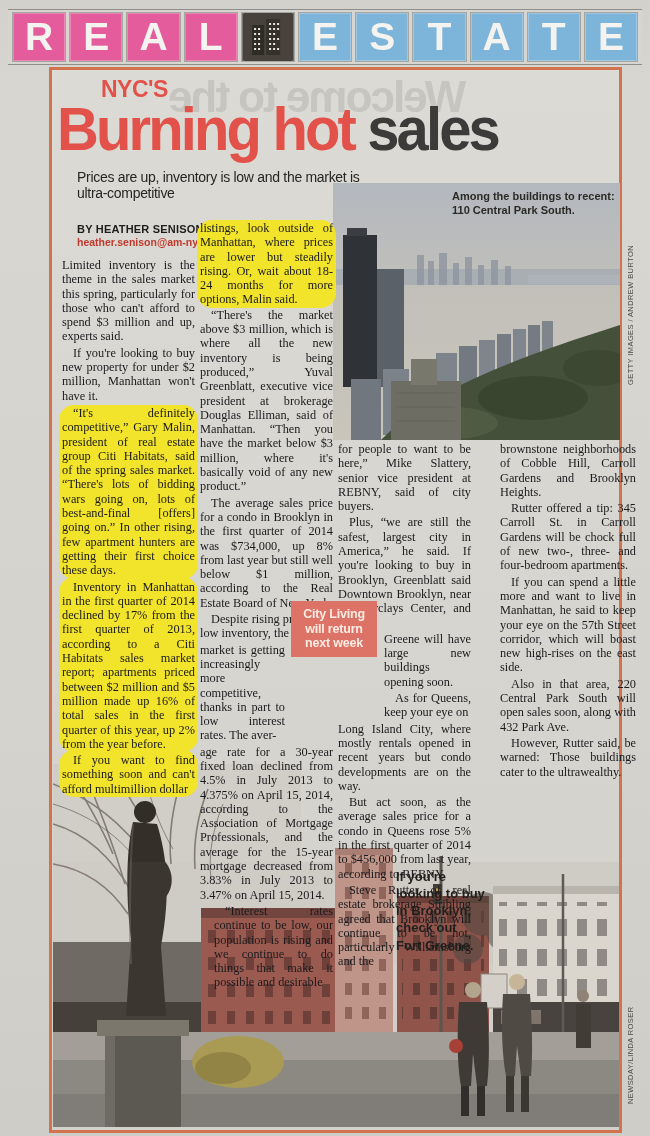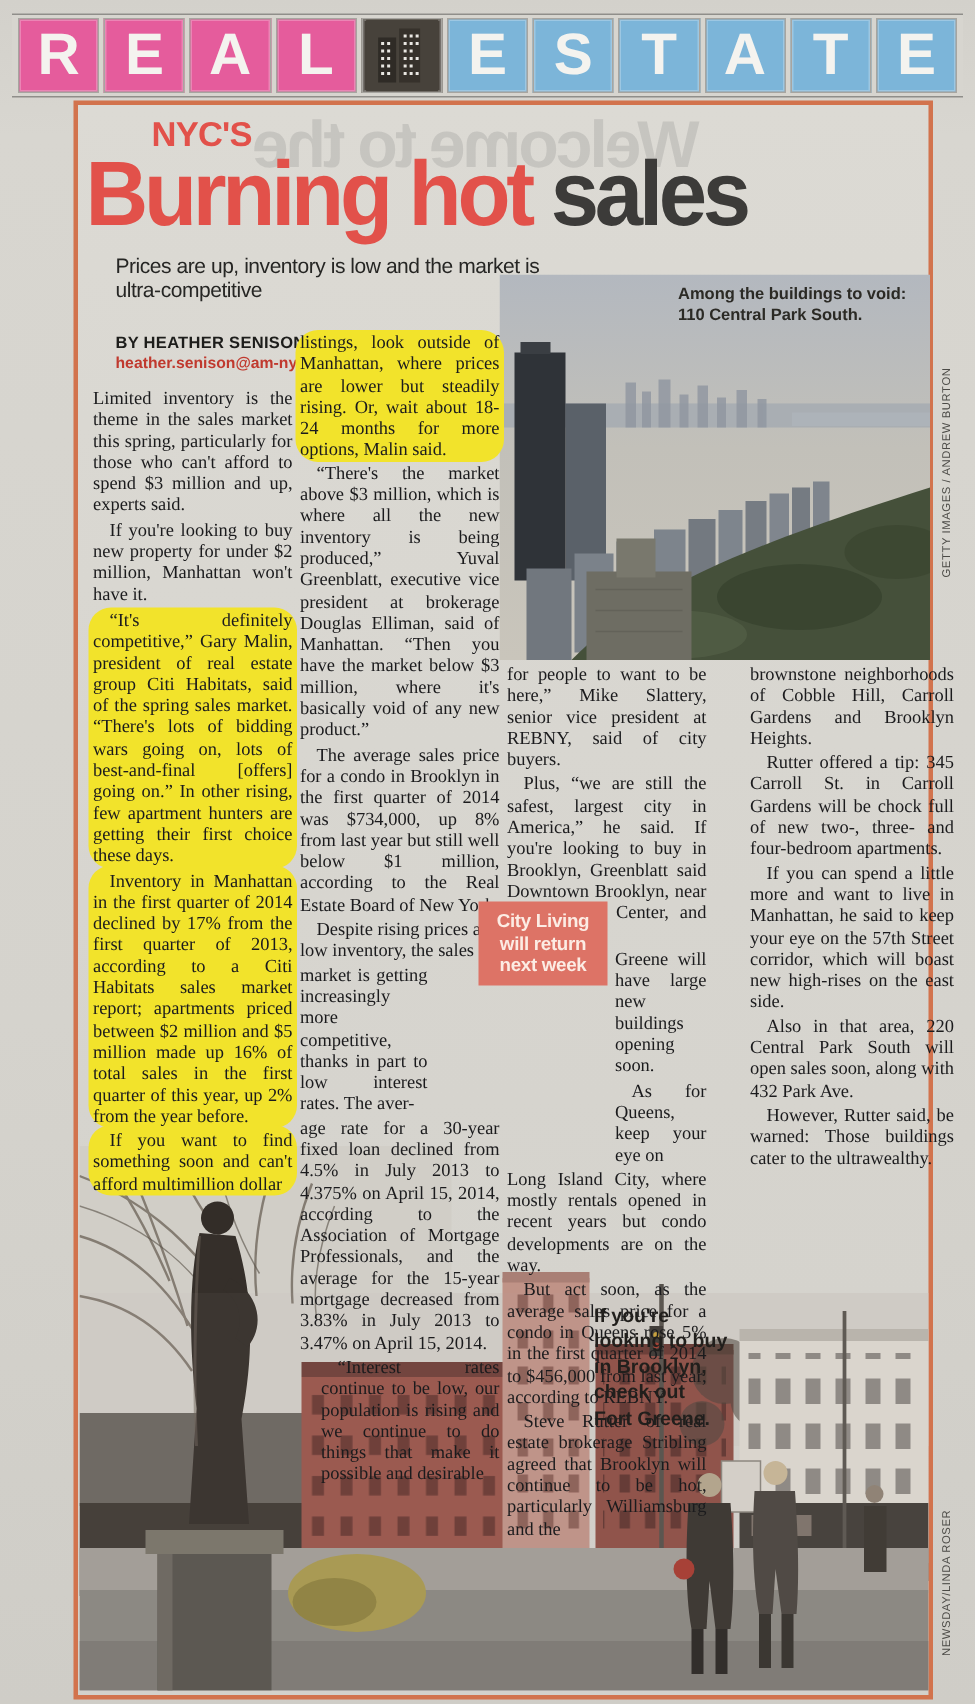--- a/index.html
+++ b/index.html
@@ -43,25 +43,25 @@
   .col{position:absolute;z-index:5;font-family:"Liberation Serif",serif;font-size:12.3px;line-height:14.3px;color:#1b1b1d;text-align:justify;}
   #col1{left:62px;top:258px;width:133px;}
   #col2{left:200px;top:220px;width:133px;}
   #col3{left:338px;top:442px;width:133px;}
   #col4{left:500px;top:442px;width:136px;}
   .para{margin:0 0 2px;}
   .ind{text-indent:11px;}
   .hl{background:#f2e32b;padding:1px 3px;margin:0 -3px 0;border-radius:15px;}
   .hl + .hl{margin-top:-2px;padding-top:3px;}
   .nr{margin-right:48px;}
-  .nl{margin-left:72px;}
+  .nl{margin-left:46px;}
   .pushl{margin-left:14px;}
 
   
-  #cityLiving{position:absolute;left:291px;top:601px;width:86px;height:56px;background:#dd7366;z-index:7;display:flex;flex-direction:column;justify-content:center;align-items:center;color:#fcece4;font-size:12.5px;font-weight:700;line-height:1.18;letter-spacing:-.2px;margin-left:28px;}
+  #cityLiving{position:absolute;left:291px;top:601px;width:86px;height:56px;background:#dd7366;z-index:7;display:flex;flex-direction:column;justify-content:center;align-items:center;color:#fcece4;font-size:12.5px;font-weight:700;line-height:1.18;letter-spacing:-.2px;}
 </style>
 </head>
 <body>
 
 <div id="page">
 
   <div id="masthead">
       <div class="tile pink">R</div>
       <div class="tile pink">E</div>
       <div class="tile pink">A</div>
@@ -164,21 +164,21 @@
       <rect x="58" y="198" width="70" height="59" fill="#6e6d63"></rect>
       <rect x="78" y="176" width="26" height="26" fill="#79786d"></rect>
       <g stroke="#5d5c54" stroke-width="1" opacity=".6">
         <line x1="64" y1="210" x2="122" y2="210"></line>
           <line x1="64" y1="224" x2="122" y2="224"></line>
           <line x1="64" y1="238" x2="122" y2="238"></line>
       </g>
     </svg>
   </div>
   <div id="capTop">
-    <div>Among the buildings to void:</div>
+    <div>Among the buildings to recent:</div>
     <div>110 Central Park South.</div>
   </div>
   <div id="credTop" class="vcred">GETTY IMAGES / ANDREW BURTON</div>
 
   <div id="col1" class="col">
       <div class="para">Limited inventory is the theme in the sales market this spring, particularly for those who can't afford to spend $3 million and up, experts said.</div>
       <div class="para ind">If you're looking to buy new property for under $2 million, Manhattan won't have it.</div>
       <div class="para ind hl">“It's definitely competitive,” Gary Malin, president of real estate group Citi Habitats, said of the spring sales market. “There's lots of bidding wars going on, lots of best-and-final [offers] going on.” In other rising, few apartment hunters are getting their first choice these days.</div>
       <div class="para ind hl">Inventory in Manhattan in the first quarter of 2014 declined by 17% from the first quarter of 2013, according to a Citi Habitats sales market report; apartments priced between $2 million and $5 million made up 16% of total sales in the first quarter of this year, up 2% from the year before.</div>
       <div class="para ind hl">If you want to find something soon and can't afford multimillion dollar</div>

